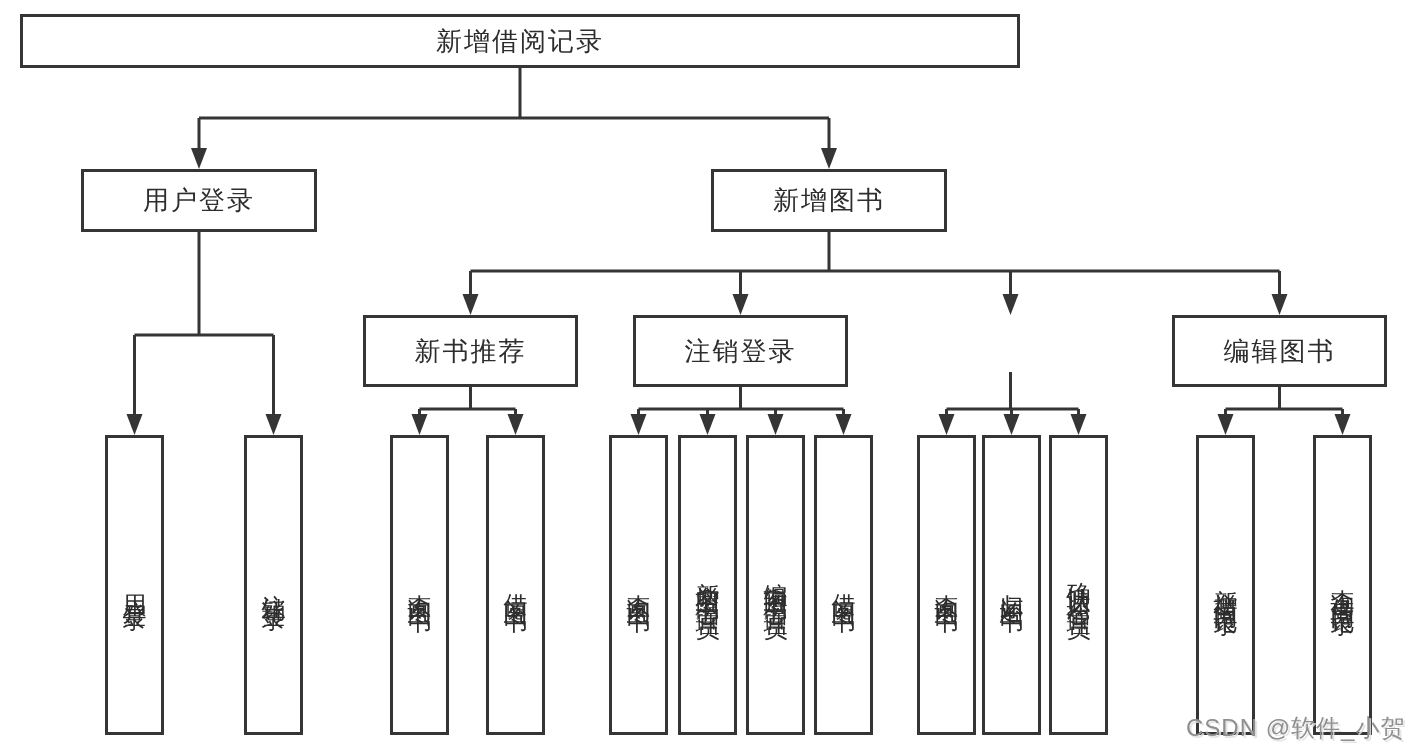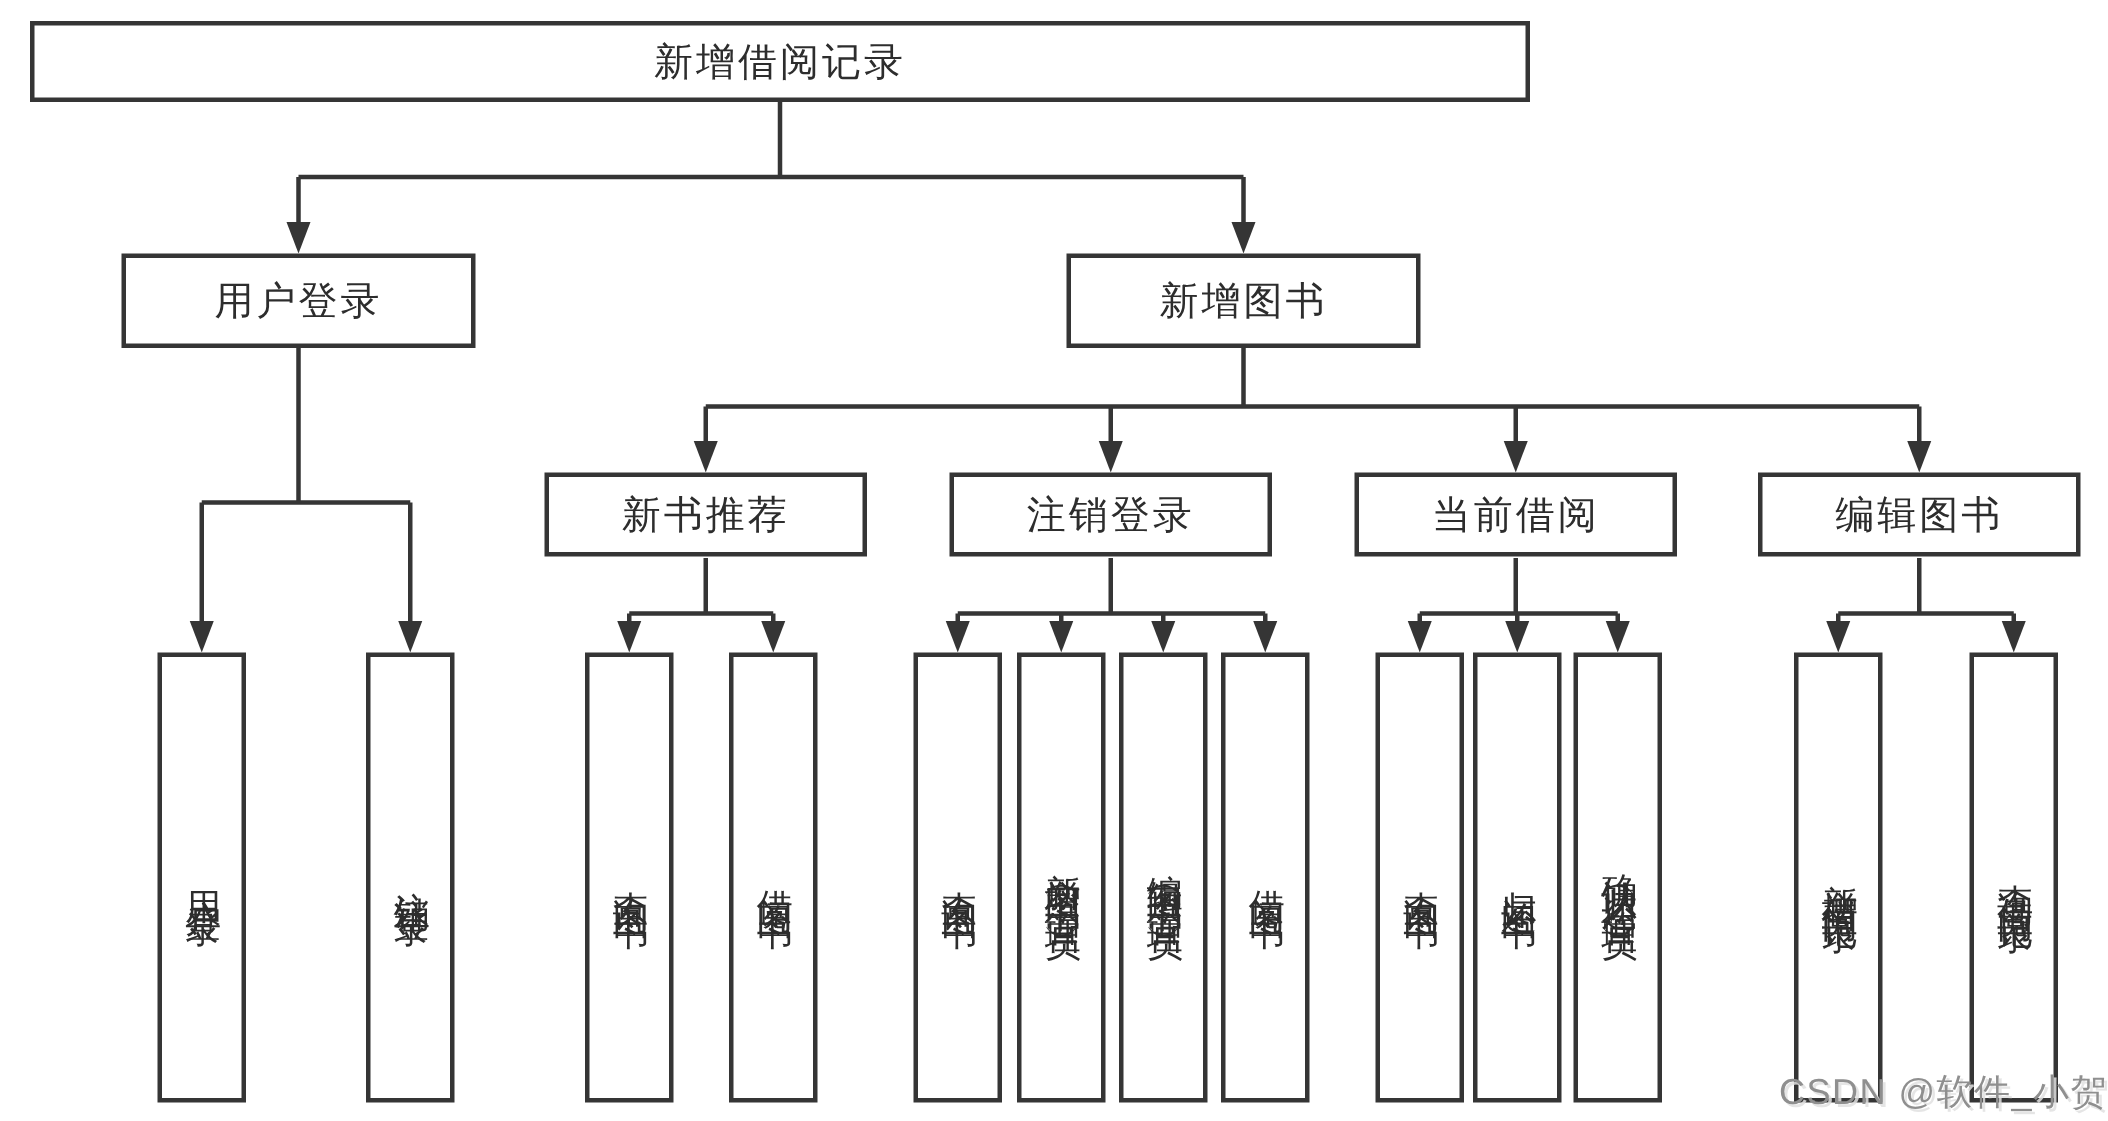--- a/index.html
+++ b/index.html
@@ -24,21 +24,21 @@
     display: flex;
     align-items: center;
     justify-content: center;
     color: #2d2d2d;
     font-size: 26px;
     letter-spacing: 2px;
     text-align: center;
   }
   .root   { left: 20px;  top: 14px;  width: 1000px; height: 54px; }
   .l2     { top: 169px;  width: 236px; height: 63px; }
-  .l3     { top: 315px;  width: 215px; height: 56px; }
+  .l3     { top: 315px;  width: 215px; height: 72px; }
   .leaf   {
     top: 435px; width: 59px; height: 300px;
     font-size: 24px;
   }
   .leaf .vtext {
     writing-mode: vertical-rl;
     letter-spacing: 5px;
     line-height: 1;
     white-space: nowrap;
   }
@@ -111,23 +111,20 @@
   <div class="box l2" style="left:711px">
     <span>新增图书</span>
   </div>
 
   <div class="box l3" style="left:363px">
     <span>新书推荐</span>
   </div>
   <div class="box l3" style="left:633px">
     <span>注销登录</span>
   </div>
-  <div class="box l3" style="left:903px">
-    <span>当前借阅</span>
-  </div>
   <div class="box l3" style="left:1172px">
     <span>编辑图书</span>
   </div>
 
   <div class="box leaf" style="left:105px">
     <span class="vtext">用户登录</span>
   </div>
   <div class="box leaf" style="left:244px">
     <span class="vtext">注销登录</span>
   </div>

